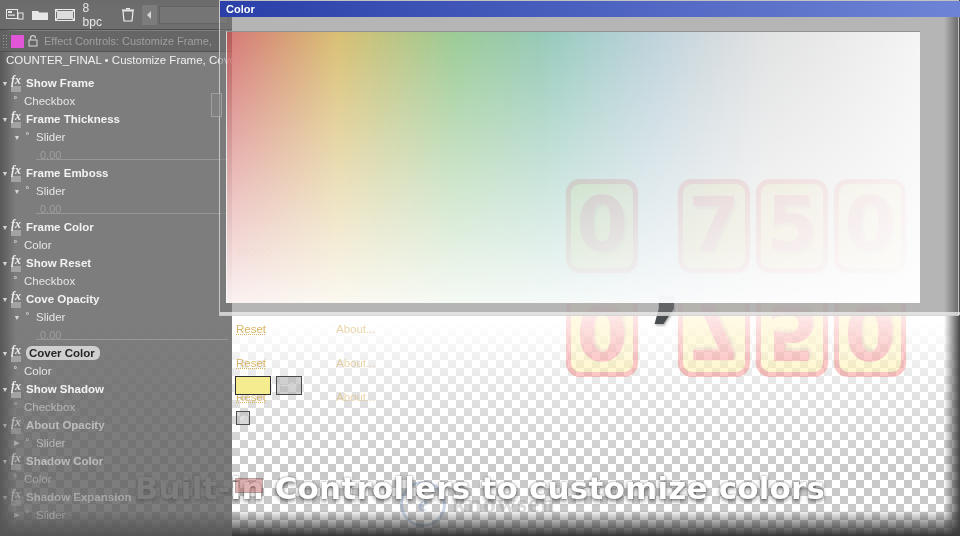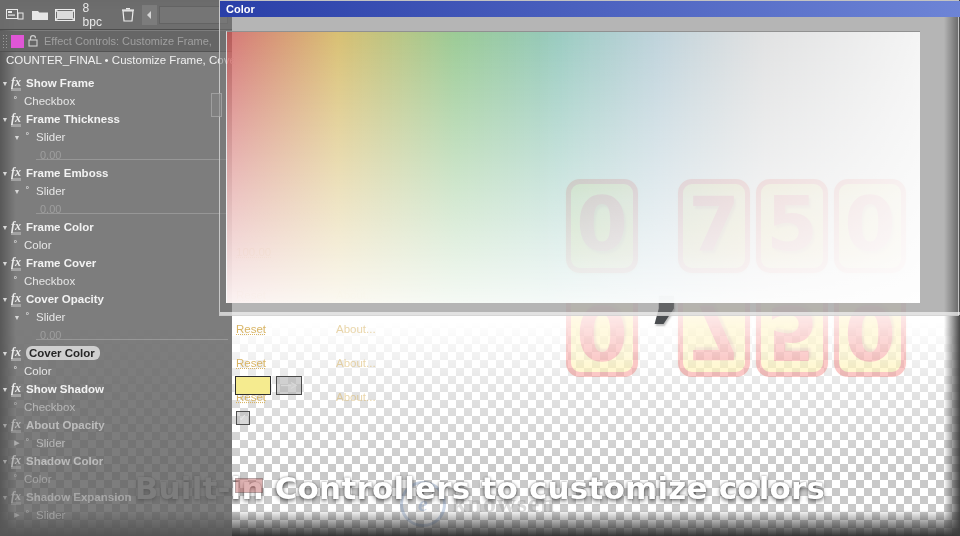--- a/index.html
+++ b/index.html
@@ -93,21 +93,21 @@
 
   
   #proplist{position:absolute;left:0;top:74px;width:232px;height:462px;}
   .row{position:relative;height:18px;display:flex;align-items:center;font-size:11.5px;white-space:nowrap;}
   .row.eff{color:#f2f2f2;font-weight:bold;}
   .row.sub{color:#e6e6e6;}
   .row.dim{opacity:.55;}
   .row.dim2{opacity:.38;}
   .tri{width:10px;text-align:center;font-size:7px;color:#d8d8d8;flex:0 0 10px;}
   .fx{font-family:"Liberation Serif",serif;font-style:italic;font-weight:bold;font-size:12px;
-    color:#ececec;margin:0 5px 0 1px;border-bottom:3px solid #a3a3a3;line-height:12px;}
+    color:#ececec;margin:0 5px 0 1px;border-bottom:6px solid #a3a3a3;line-height:12px;}
   .sw{width:11px;text-align:center;font-size:11px;color:#e2e2e2;margin-right:3px;}
   .lbl{}
   .lbl.selbg{background:#cfcfcf;color:#262626;padding:1px 5px 1px 3px;border-radius:6px;}
   .val0{position:absolute;left:40px;font-size:11px;color:#b9b9b9;opacity:.55;}
   .sliderline{position:absolute;left:36px;right:4px;top:13px;height:1px;background:rgba(200,200,200,.35);}
 
   
   #valcol{position:absolute;left:232px;top:74px;width:200px;height:462px;}
   .vrow{position:absolute;font-size:11.5px;}
   .reset{color:#d9b565;text-decoration:underline;text-decoration-style:dotted;}
@@ -308,31 +308,31 @@
           <span class="lbl">Frame Color</span>
         </div>
         <div class="row sub">
           <span class="tri"></span>
           <span class="sw">˚</span>
           <span class="lbl">Color</span>
         </div>
         <div class="row eff">
           <span class="tri">▼</span>
           <span class="fx">fx</span>
-          <span class="lbl">Frame Cover</span>
+          <span class="lbl">Show Reset</span>
         </div>
         <div class="row sub">
           <span class="tri"></span>
           <span class="sw">˚</span>
           <span class="lbl">Checkbox</span>
         </div>
         <div class="row eff">
           <span class="tri">▼</span>
           <span class="fx">fx</span>
-          <span class="lbl">Cover Opacity</span>
+          <span class="lbl">Cove Opacity</span>
         </div>
         <div class="row sub" style="padding-left: 12px;">
           <span class="tri">▼</span>
           <span class="sw">˚</span>
           <span class="lbl">Slider</span>
         </div>
         <div class="row sub">
           <span class="val0">0.00</span>
           <div class="sliderline"></div>
         </div>

